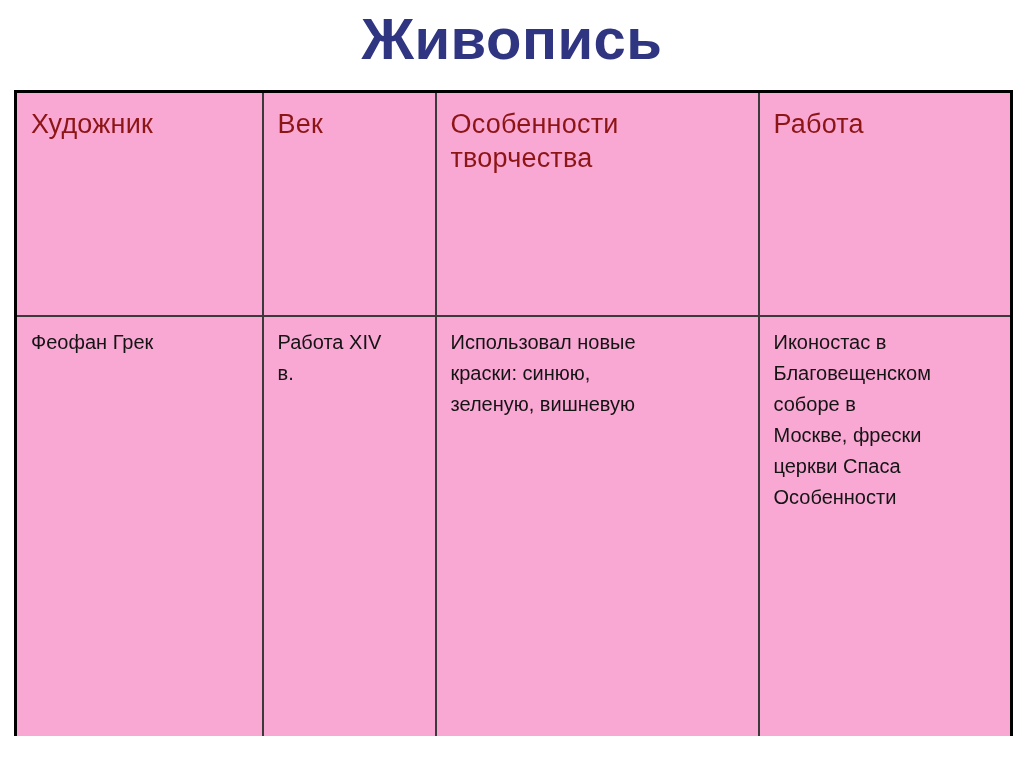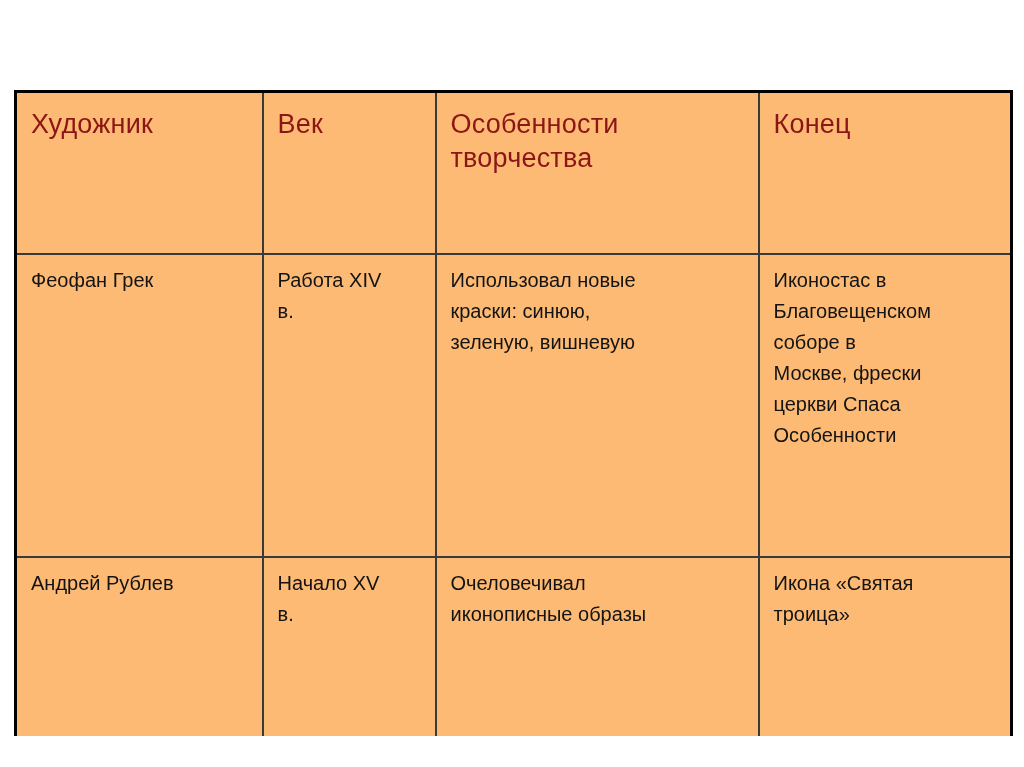--- a/index.html
+++ b/index.html
@@ -58,21 +58,21 @@
   col.c-artist  { width: 247px; }
   col.c-century { width: 173px; }
   col.c-feature { width: 323px; }
   col.c-work    { width: 253px; }
 
   table.main-table td {
     vertical-align: top;
     padding: 10px 12px 10px 14px;
     border-right: 2px solid #3a3a3a;
     border-bottom: 2px solid #3a3a3a;
-    background: #fdba74;
+    background: #f9a8d4;
   }
   table.main-table td:last-child {
     border-right: none;
   }
   table.main-table tr:last-child td {
     border-bottom: none;
   }
 
   tr.header-row td {
     font-size: 27px;
@@ -99,20 +99,21 @@
   .cell-text {
     display: block;
     white-space: pre-line;
   }
 </style>
 </head>
 <body>
 
 <div class="slide">
 
+  <div class="page-title">Живопись</div>
 
   <div class="table-wrap">
     <table class="main-table">
       <colgroup>
         <col class="c-artist">
         <col class="c-century">
         <col class="c-feature">
         <col class="c-work">
       </colgroup>
       <tbody>
@@ -121,21 +122,21 @@
             <span class="cell-text">Художник</span>
           </td>
           <td>
             <span class="cell-text">Век</span>
           </td>
           <td>
             <span class="cell-text">Особенности
 творчества</span>
           </td>
           <td>
-            <span class="cell-text">Конец</span>
+            <span class="cell-text">Работа</span>
           </td>
         </tr>
 
         <tr class="body-row row-0">
           <td>
             <span class="cell-text">Феофан Грек</span>
           </td>
           <td>
             <span class="cell-text">Работа XIV
 в.</span>
@@ -148,35 +149,18 @@
           <td>
             <span class="cell-text">Иконостас в
 Благовещенском
 соборе в
 Москве, фрески
 церкви Спаса
 Особенности</span>
           </td>
         </tr>
 
-        <tr class="body-row row-1">
-          <td>
-            <span class="cell-text">Андрей Рублев</span>
-          </td>
-          <td>
-            <span class="cell-text">Начало XV
-в.</span>
-          </td>
-          <td>
-            <span class="cell-text">Очеловечивал
-иконописные образы</span>
-          </td>
-          <td>
-            <span class="cell-text">Икона «Святая
-троица»</span>
-          </td>
-        </tr>
 
       </tbody>
     </table>
   </div>
 
 </div>
 
 </body></html>

